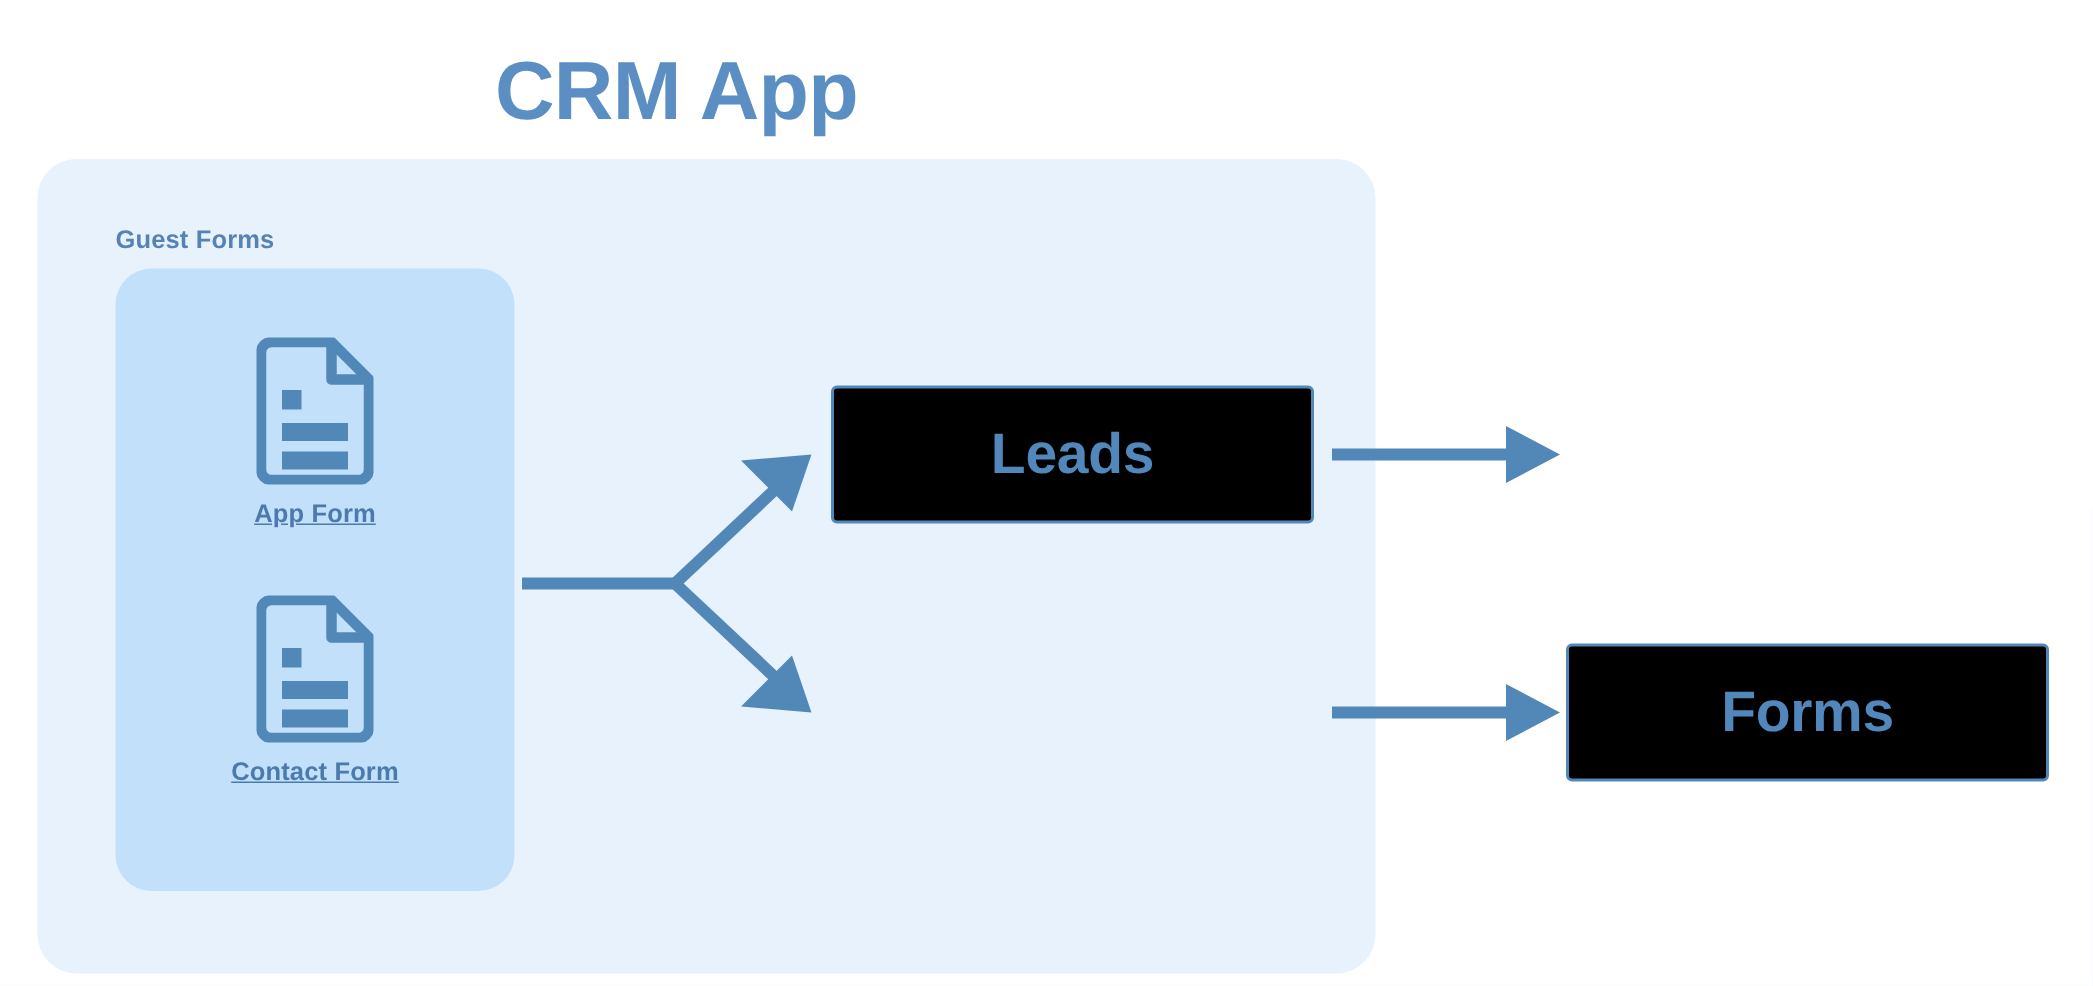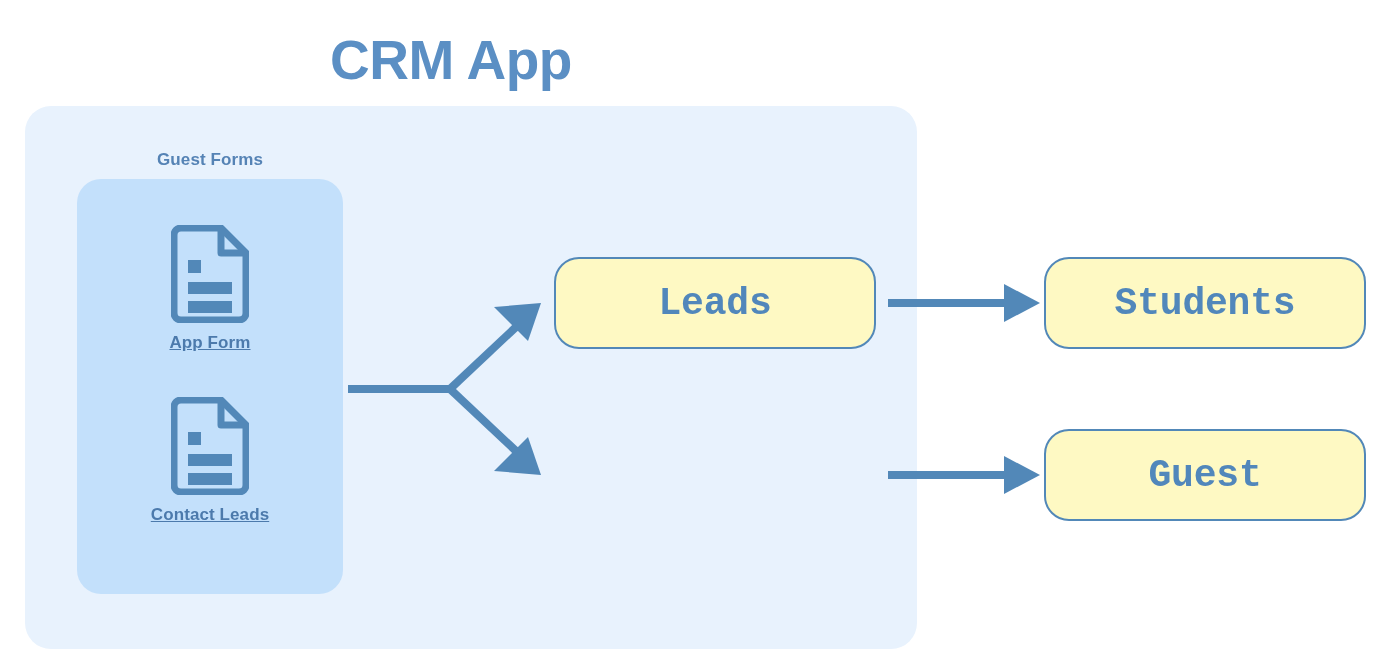--- a/index.html
+++ b/index.html
@@ -45,21 +45,20 @@
     background: #e8f2fd;
     border-radius: 26px;
   }
 
   
   .group-label {
     position: absolute;
     left: 77px;
     top: 138px;
     width: 266px;
-    text-align: center;
     font-size: 17px;
     font-weight: bold;
     color: #5583b5;
     letter-spacing: 0.1px;
   }
 
   .group-box {
     position: absolute;
     left: 77px;
     top: 167px;
@@ -93,28 +92,27 @@
     font-weight: bold;
     color: #4c7aac;
     letter-spacing: 0.1px;
     white-space: nowrap;
     text-decoration: underline;
   }
 
   
   .stage-box {
     position: absolute;
-    background: #fef9c3;
+    background: #000000;
     border: 2px solid #5288b8;
-    border-radius: 25px;
+    border-radius: 4px;
     display: flex;
     align-items: center;
     justify-content: center;
     box-sizing: border-box;
-    font-family: Liberation Mono, monospace;
   }
   .stage-label {
     font-size: 38px;
     font-weight: bold;
     color: #5187bb;
     white-space: nowrap;
     letter-spacing: -0.2px;
   }
 
   .box-leads        { left: 554px;  top: 245px; width: 322px; height: 92px; }
@@ -159,21 +157,21 @@
   <div class="form-item item-1">
     <span>
       <svg class="doc-icon" viewBox="0 0 78 98" xmlns="http://www.w3.org/2000/svg">
         <path d="M10 3 H50 L75 28 V88 A7 7 0 0 1 68 95 H10 A7 7 0 0 1 3 88 V10 A7 7 0 0 1 10 3 Z" fill="none" stroke="#5288b8" stroke-width="7" stroke-linejoin="round"></path>
         <path d="M50 4 V28 H74" fill="none" stroke="#5288b8" stroke-width="7" stroke-linejoin="round"></path>
         <rect x="17" y="35" width="13" height="13" fill="#5288b8"></rect>
         <rect x="17" y="57" width="44" height="12" fill="#5288b8"></rect>
         <rect x="17" y="76" width="44" height="12" fill="#5288b8"></rect>
       </svg>
     </span>
-    <span class="form-label">Contact Leads</span>
+    <span class="form-label">Contact Form</span>
   </div>
 
   <svg class="arrows" viewBox="0 0 1395 657" xmlns="http://www.w3.org/2000/svg">
 
     <path d="M348 377 H452" fill="none" stroke="#5288b8" stroke-width="8" stroke-linecap="butt"></path>
 
     <path d="M450 377 L516 315" fill="none" stroke="#5288b8" stroke-width="8"></path>
     <polygon points="541,291 494,295 528,329" fill="#5288b8"></polygon>
 
     <path d="M450 377 L516 439" fill="none" stroke="#5288b8" stroke-width="8"></path>
@@ -184,21 +182,18 @@
 
     <path d="M888 463 H1010" fill="none" stroke="#5288b8" stroke-width="8"></path>
     <polygon points="1040,463 1004,444 1004,482" fill="#5288b8"></polygon>
   </svg>
 
   <div class="stage-box box-leads">
     <span class="stage-label">Leads</span>
   </div>
 
 
-  <div class="stage-box box-students">
-    <span class="stage-label">Students</span>
-  </div>
 
   <div class="stage-box box-offers">
-    <span class="stage-label">Guest</span>
+    <span class="stage-label">Forms</span>
   </div>
 
 </div>
 
 </body></html>

